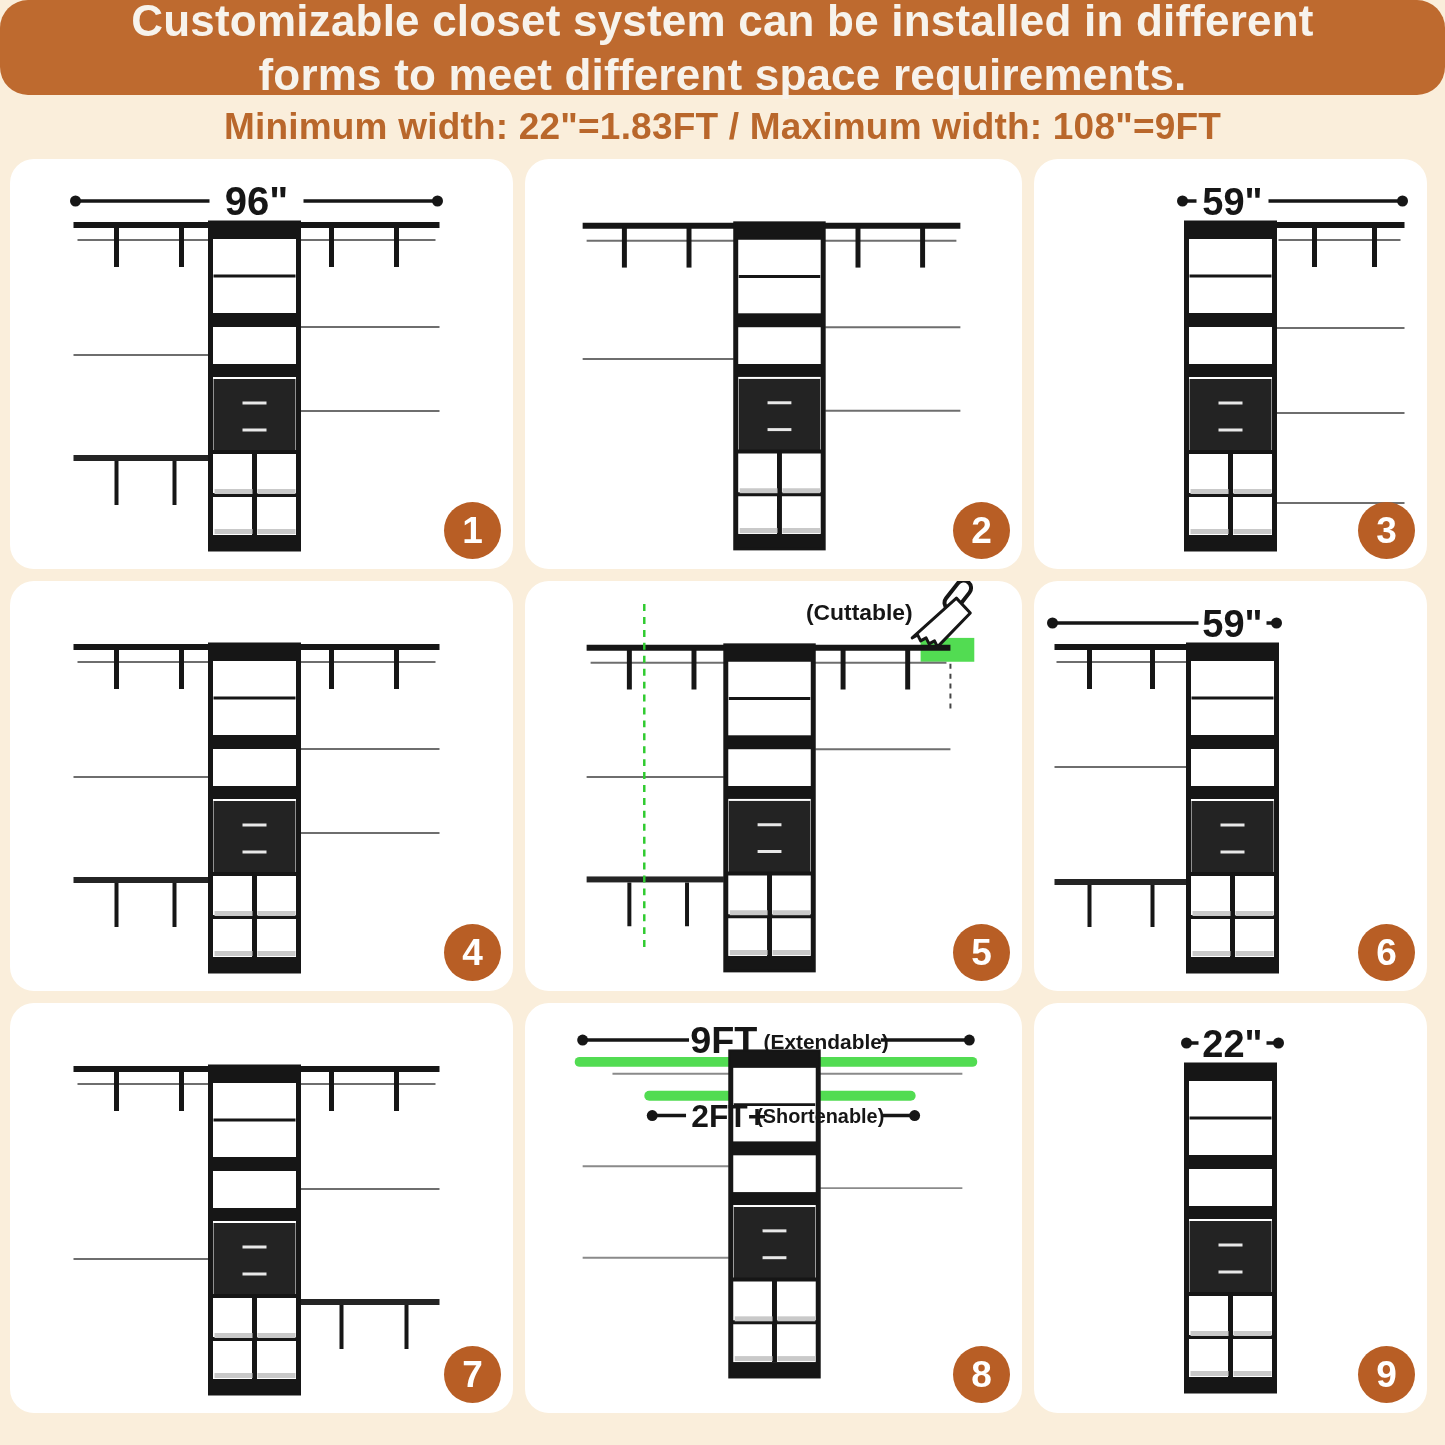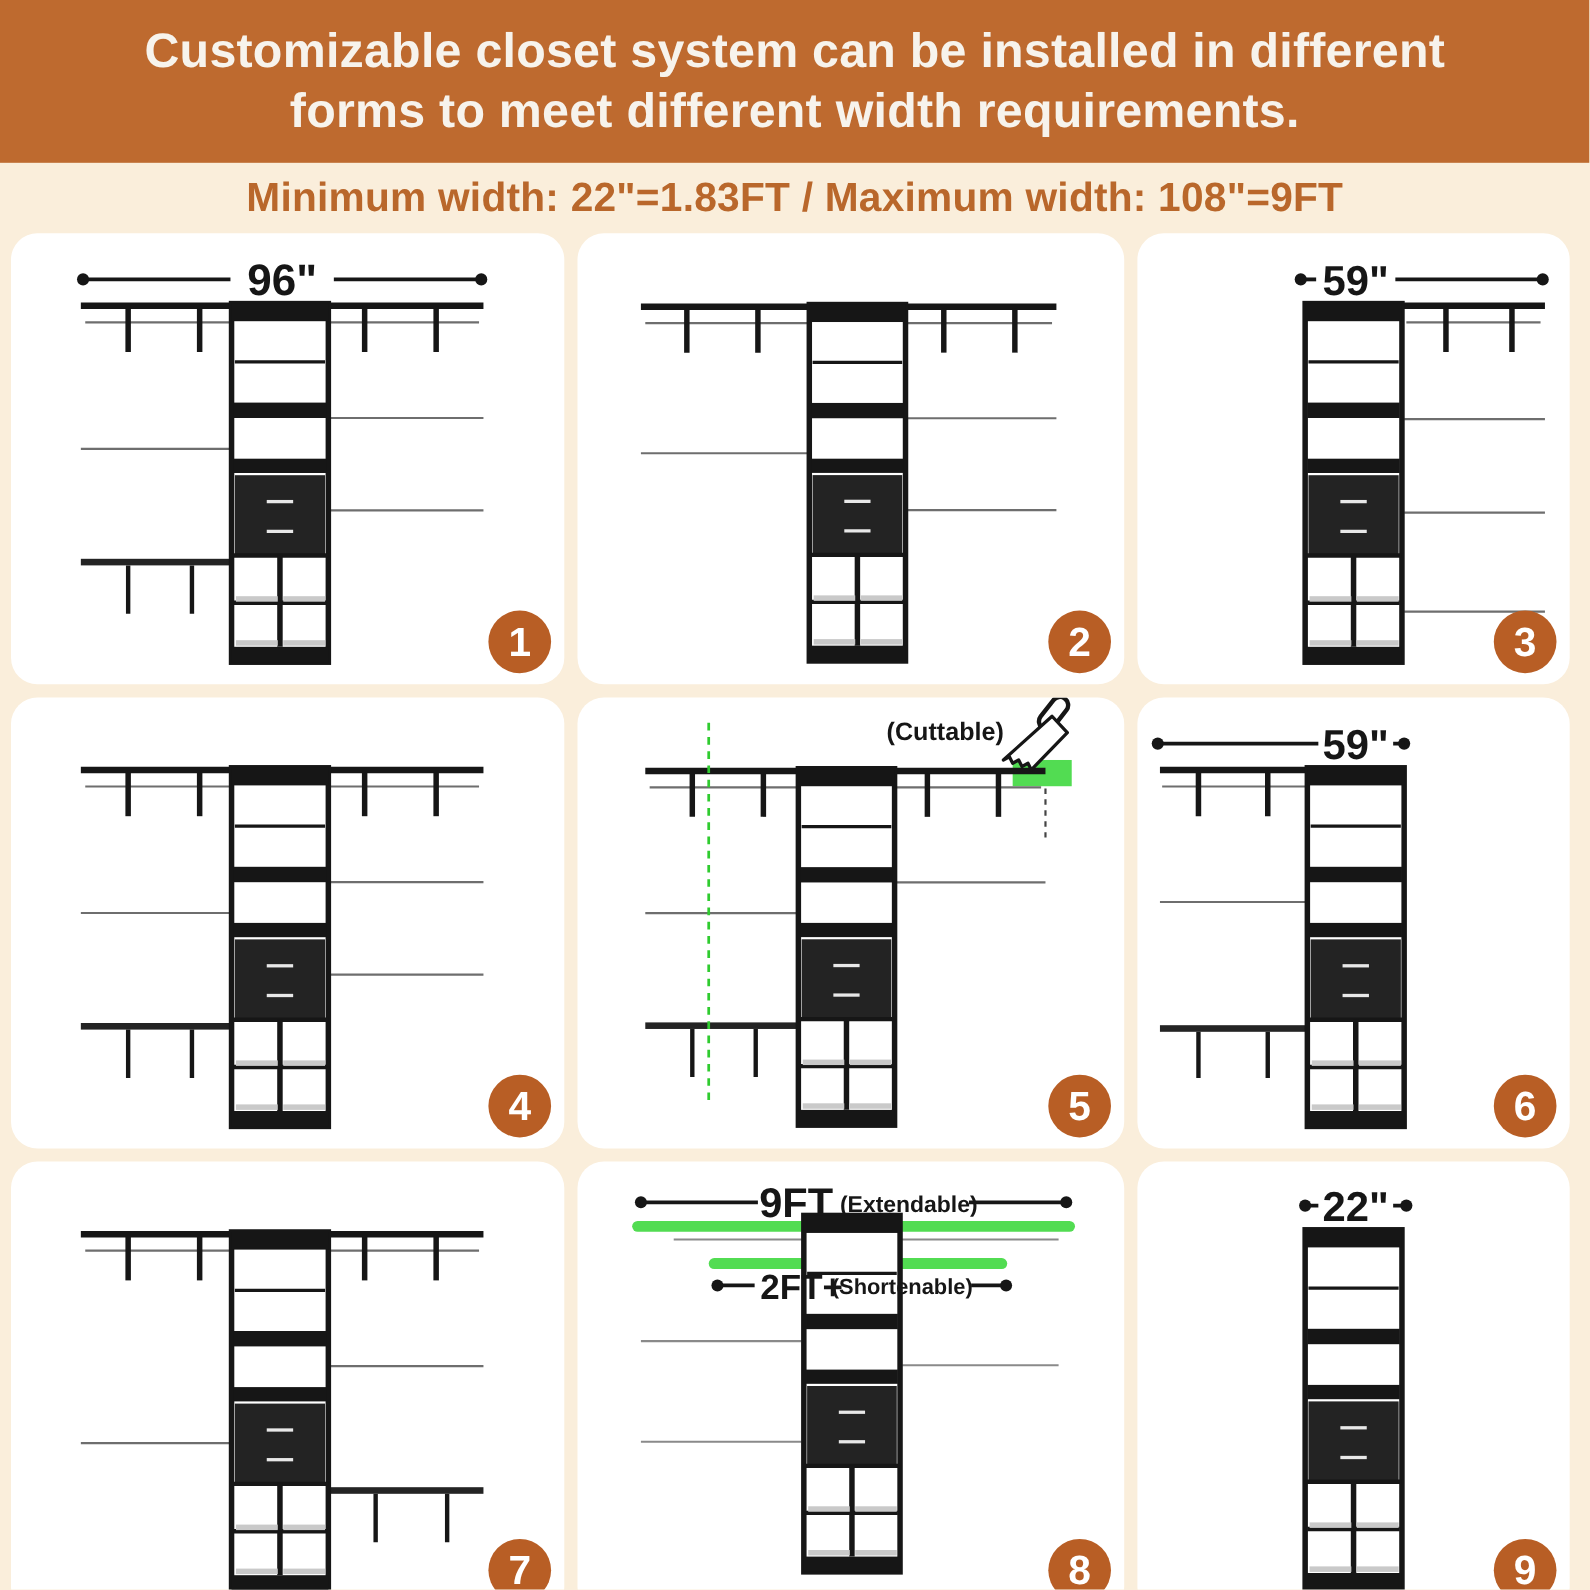--- a/index.html
+++ b/index.html
@@ -3,24 +3,25 @@
 <meta charset="utf-8">
 <style>
   html,body{margin:0;padding:0;}
   body{
     width:1445px;height:1445px;overflow:hidden;
     background:#FAEEDB;
     font-family:"Liberation Sans",sans-serif;
     -webkit-font-smoothing:antialiased;
   }
   .banner{
-    height:148px;background:#BE6A2F;color:#F7F3EC;
+    height:95px;background:#BE6A2F;color:#F7F3EC;
     display:flex;flex-direction:column;justify-content:center;align-items:center;
     font-size:44px;font-weight:700;line-height:1.22;text-align:center;
     letter-spacing:.2px;
+    border-radius:28px;
   }
   .subtitle{
     height:64px;display:flex;align-items:center;justify-content:center;
     color:#B9672B;font-size:37px;font-weight:700;letter-spacing:.2px;
   }
   .grid{
     display:grid;
     grid-template-columns:503px 497px 393px;
     grid-template-rows:repeat(3,410px);
     gap:12px;
@@ -60,21 +61,21 @@
       <rect x="49" y="268" width="38" height="5" fill="#c9c9c9"></rect>
       <rect x="6" y="308" width="38" height="5" fill="#c9c9c9"></rect>
       <rect x="49" y="308" width="38" height="5" fill="#c9c9c9"></rect>
       <rect x="2" y="314" width="88" height="14" fill="#161616"></rect>
     </g>
   </defs>
 </svg>
 
 <div class="banner">
   <div>Customizable closet system can be installed in different</div>
-  <div>forms to meet different width requirements.</div>
+  <div>forms to meet different space requirements.</div>
 </div>
 <div class="subtitle">Minimum width: 22"=1.83FT / Maximum width: 108"=9FT</div>
 
 <div class="grid">
 
   <div class="panel">
     <svg viewBox="0 0 500 410" preserveAspectRatio="xMidYMid meet">
       <g fill="#161616" stroke="#161616">
         <circle cx="64" cy="42" r="5.5" stroke="none"></circle>
           <circle cx="426" cy="42" r="5.5" stroke="none"></circle>

